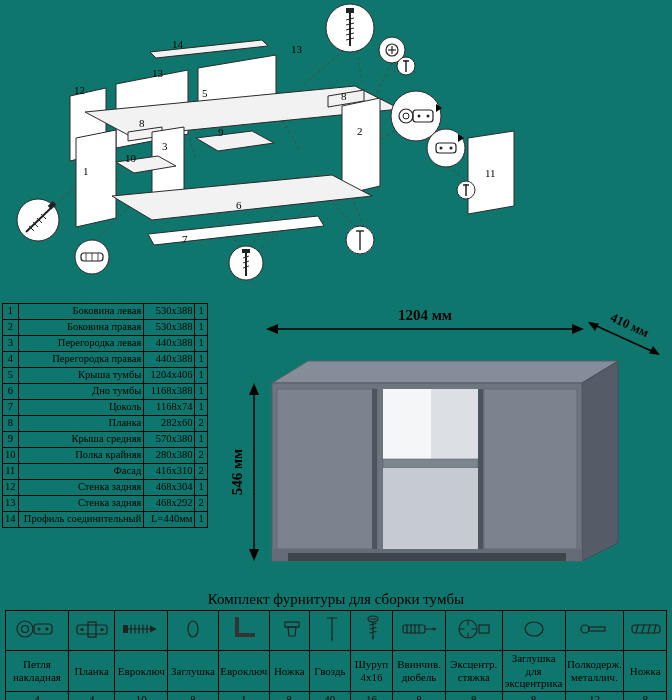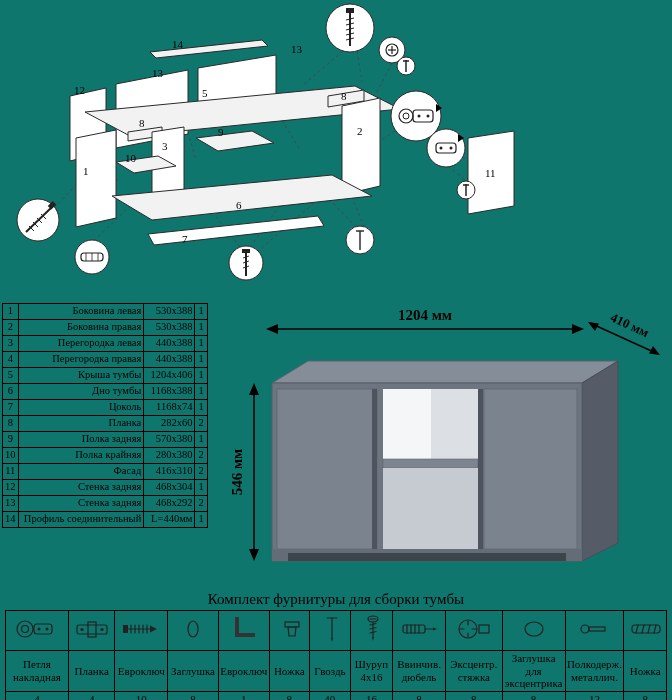--- a/index.html
+++ b/index.html
@@ -230,21 +230,21 @@
             <td class="c-qty">1</td>
           </tr>
         <tr>
             <td class="c-num">8</td>
             <td class="c-name">Планка</td>
             <td class="c-size">282x60</td>
             <td class="c-qty">2</td>
           </tr>
         <tr>
             <td class="c-num">9</td>
-            <td class="c-name">Полка задняя</td>
+            <td class="c-name">Крыша средняя</td>
             <td class="c-size">570x380</td>
             <td class="c-qty">1</td>
           </tr>
         <tr>
             <td class="c-num">10</td>
             <td class="c-name">Полка крайняя</td>
             <td class="c-size">280x380</td>
             <td class="c-qty">2</td>
           </tr>
         <tr>

